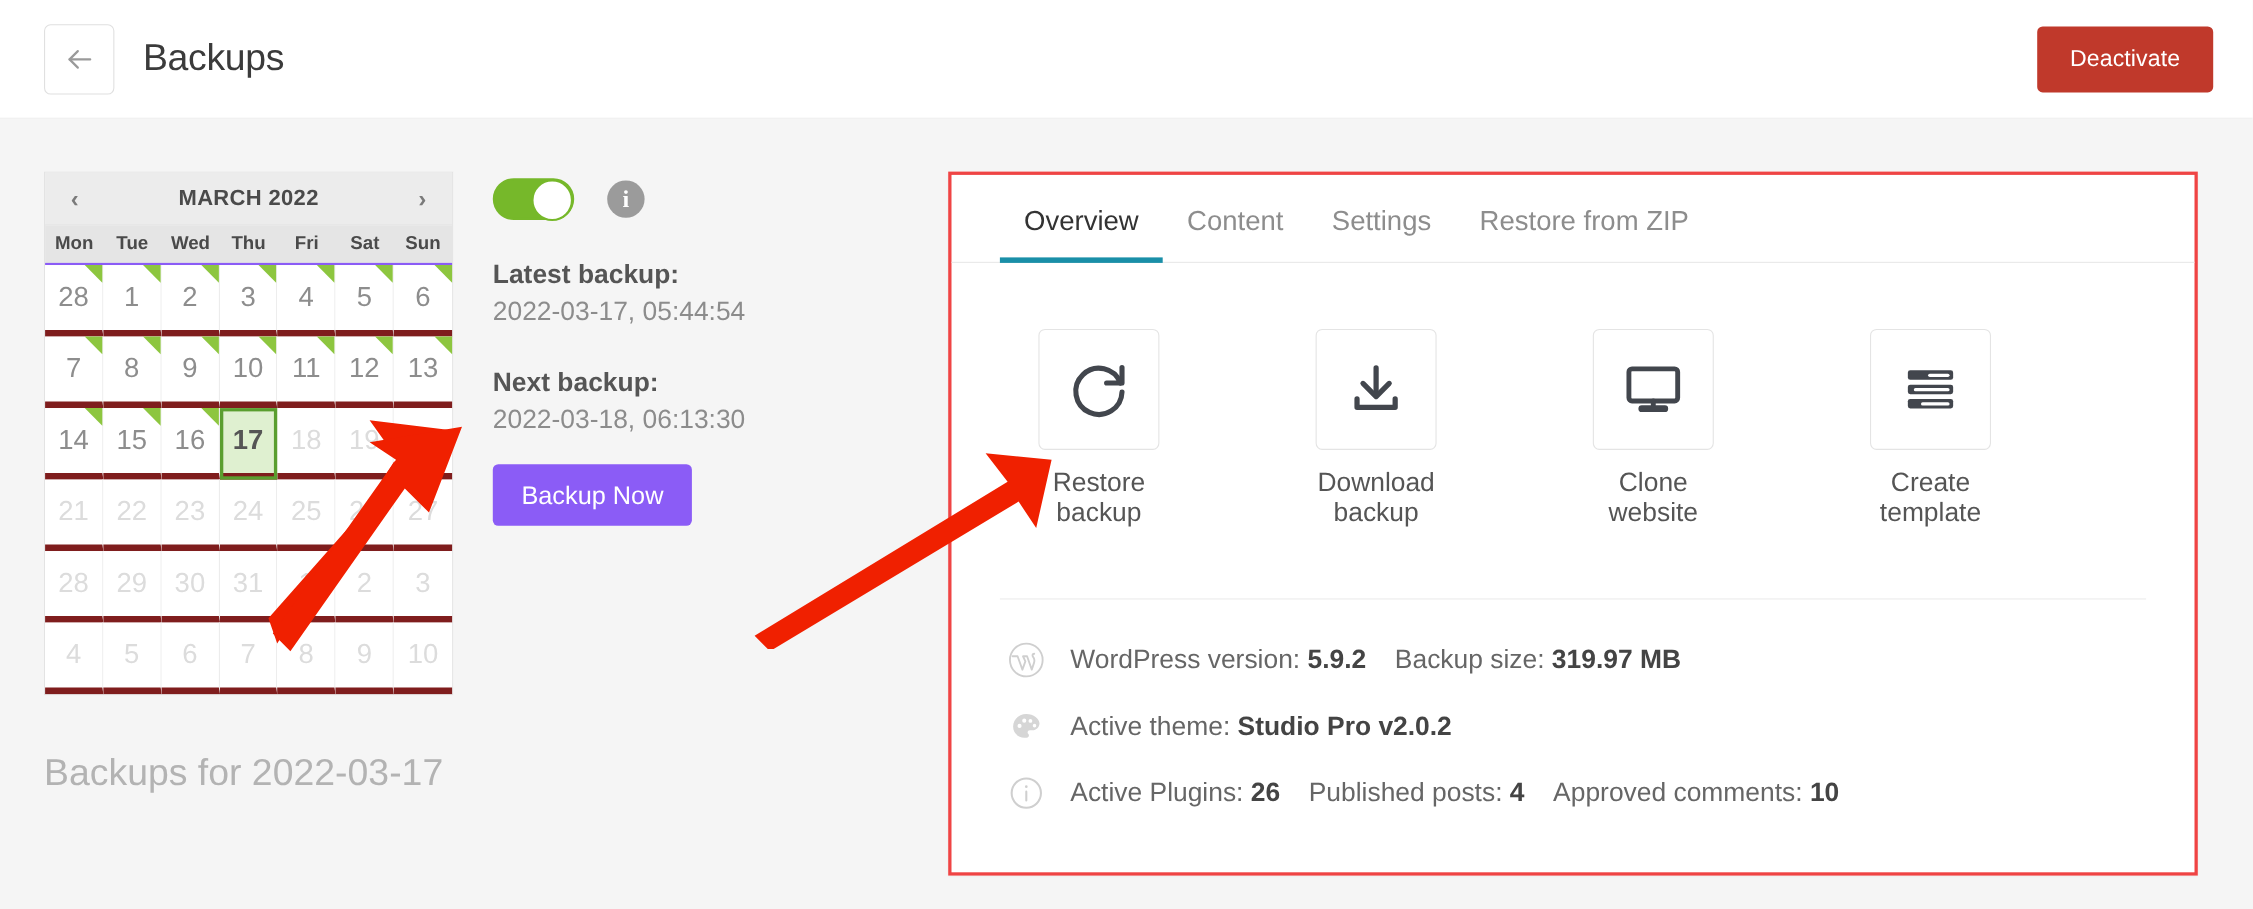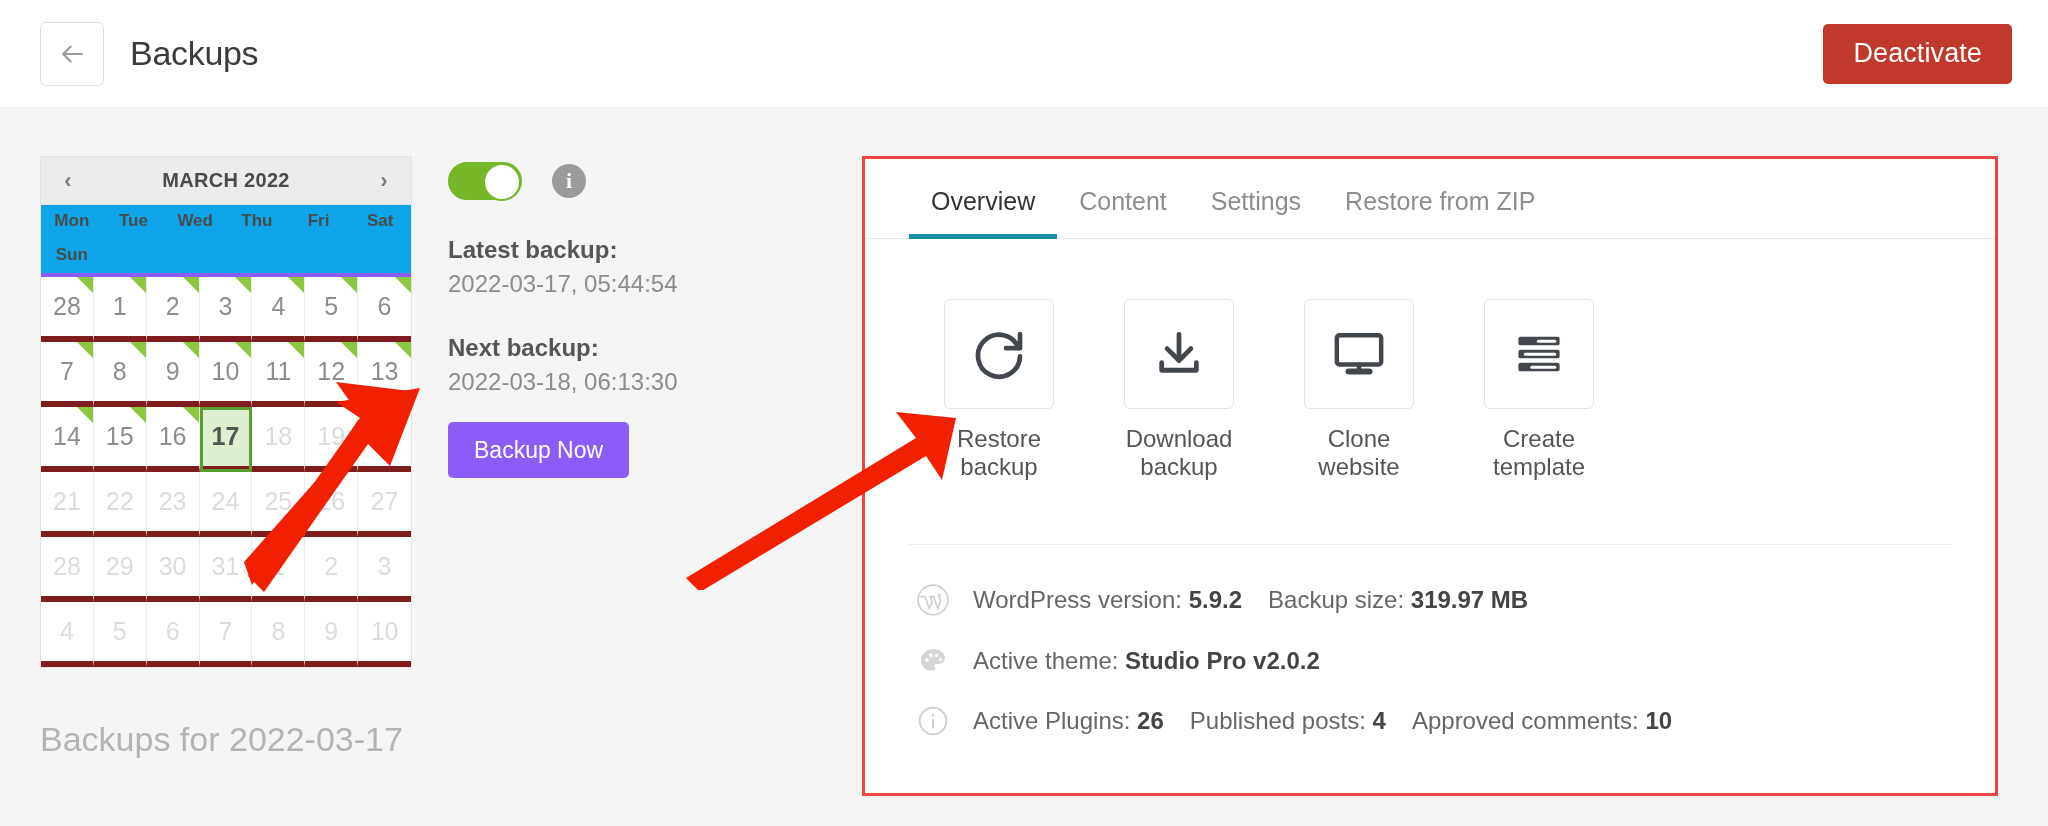--- a/index.html
+++ b/index.html
@@ -38,21 +38,21 @@
     color: #3b3b3b;
     margin-left: 26px;
     letter-spacing: -0.3px;
   }
   .deactivate-btn {
     margin-left: auto;
     background: #c0392b;
     color: #fff;
     border: none;
     border-radius: 5px;
-    font-size: 27px;
+    font-size: 21px;
     font-family: "Liberation Sans", sans-serif;
     padding: 0 30px;
     height: 60px;
     cursor: pointer;
     letter-spacing: 0.1px;
   }
 
   
   .content {
     display: flex;
@@ -89,23 +89,23 @@
     color: #7a7a7a; font-size: 22px; line-height: 1;
     cursor: pointer; width: 26px; text-align: center;
     font-weight: 700;
   }
   .cal-title {
     flex: 1; text-align: center;
     font-size: 20px; font-weight: 700; color: #4a4a4a;
     letter-spacing: 0.3px;
   }
   .cal-dow {
-    display: grid; grid-template-columns: repeat(6,1fr);
-    background: #0ea5e9;
-    border-bottom: 4px solid #8b5cf6;
+    display: grid; grid-template-columns: repeat(7,1fr);
+    background: #e5e5e5;
+    border-bottom: 2px solid #8b5cf6;
   }
   .cal-dow div {
     text-align: center; font-size: 17px; font-weight: 700;
     color: #4a4a4a; padding: 6px 0 8px;
   }
   .cal-grid {
     display: grid; grid-template-columns: repeat(7,1fr);
   }
   .cal-cell {
     height: 65px;
@@ -222,20 +222,21 @@
   }
   .tab.active { color: #333; }
   .tab.active::after {
     content:"";
     position: absolute; left:0; right:0; bottom:-1px;
     height: 5px; background: #1a8fa8;
   }
   .actions {
     display: flex;
     padding: 60px 0 0 44px;
+    gap: 72px;
   }
   .action { width: 180px; text-align: center; cursor: pointer; }
   .action-box {
     width: 110px; height: 110px;
     border: 1px solid #e4e4e4;
     border-radius: 6px;
     margin: 0 auto;
     display: flex; align-items: center; justify-content: center;
     background: #fff;
   }

